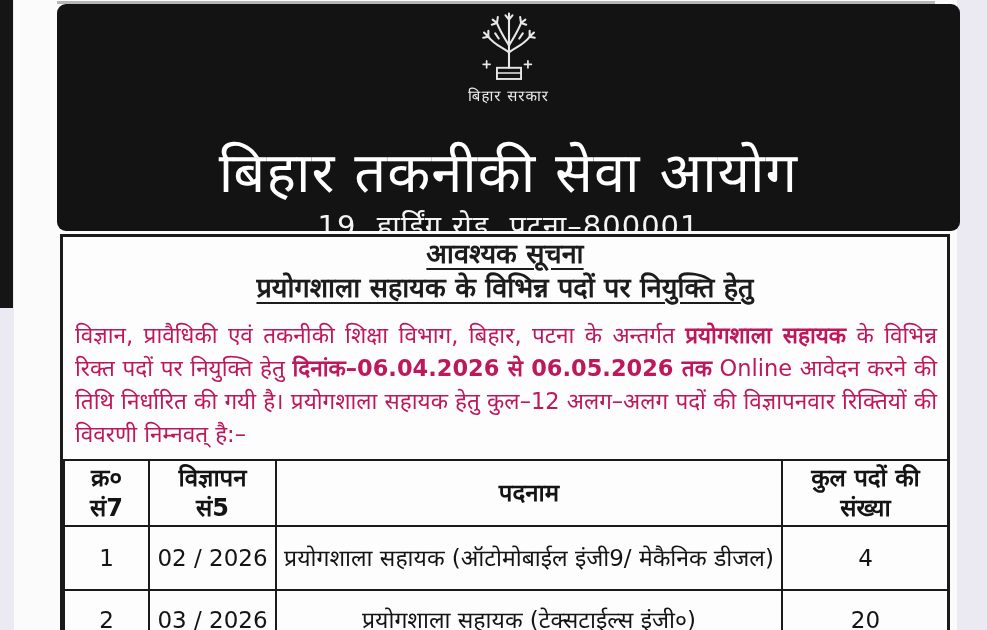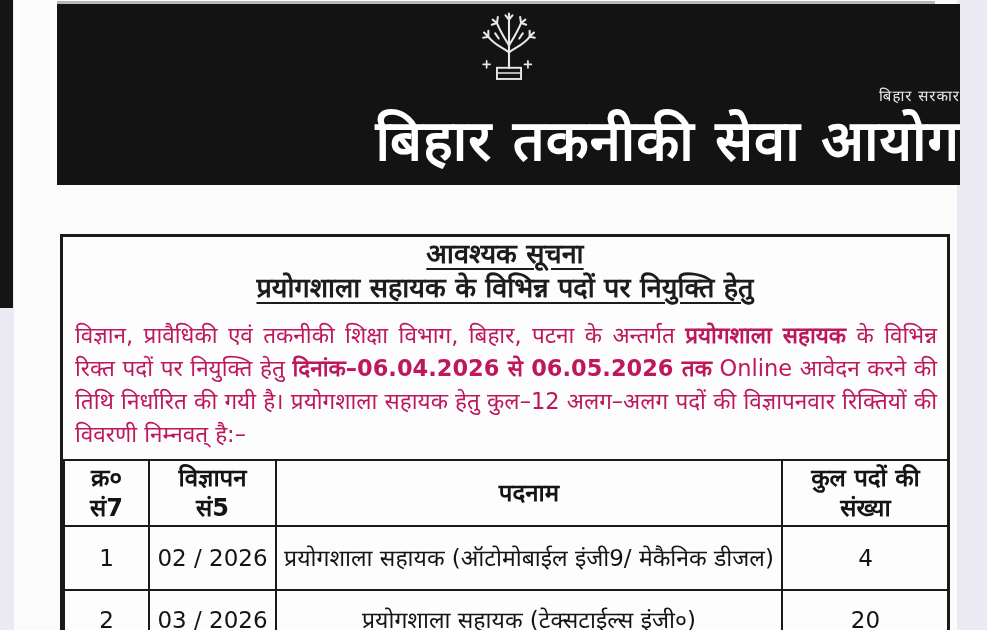--- a/index.html
+++ b/index.html
@@ -10,28 +10,28 @@
     position:relative;
     overflow:hidden;
     color:#1c1c1c;
   }
   .page { position:absolute; inset:0; width:987px; height:630px; overflow:hidden; }
   .edge-strip { position:absolute; left:0; top:0; width:13px; height:308px; background:#151515; }
   .paper { position:absolute; left:14px; top:0; width:943px; height:630px; background:#fbfbfc; }
   .top-streak { position:absolute; left:57px; top:1px; width:878px; height:3px; background:#8a8a8a; opacity:.6; }
 
   .header-band {
-    position:absolute; left:57px; top:4px; width:903px; height:181px;
-    background:#131313; color:#ffffff; text-align:right; overflow:hidden;
+    position:absolute; left:57px; top:4px; width:903px; height:227px;
+    background:#131313; color:#ffffff; text-align:center; overflow:hidden;border-radius:9px;
   }
   .emblem-wrap { margin-top:7px; height:74px; display:flex; justify-content:center; }
   .emblem-caption { font-size:15px; color:#e9e9e9; letter-spacing:1px; height:20px; }
   .org-title {
-    font-size:56px; font-weight:700; line-height:72px; letter-spacing:1px;
-    color:#ffffff; white-space:nowrap;
+    font-size:56px; font-weight:400; line-height:72px; letter-spacing:1px;
+    color:#ffffff; white-space:nowrap;margin-top:32px;
   }
   .org-address { font-size:29px; line-height:34px; letter-spacing:1px; color:#f4f4f4; }
 
   .notice-box {
     position:absolute; left:60px; top:234px; width:890px; height:470px;
     background:#fdfdfd; border:3px solid #1a1a1a; border-bottom:none;
   }
   .notice-h1 {
     margin-top:0; text-align:center; font-size:27px; font-weight:700;
     text-decoration:underline; text-underline-offset:5px; text-decoration-thickness:2px;
@@ -93,20 +93,21 @@
 
           <rect x="46" y="66" width="28" height="13" stroke-width="2.2"></rect>
           <path d="M46 72 L74 72" stroke-width="1.6"></path>
 
           <path d="M30 62 h8 M34 58 v8 M86 62 h-8 M82 58 v8" stroke-width="2"></path>
         </g>
       </svg>
     </div>
     <div class="emblem-caption">बिहार सरकार</div>
     <div class="org-title">बिहार तकनीकी सेवा आयोग</div>
+    <div class="org-address">19, हार्डिंग रोड, पटना–800001</div>
   </div>
 
   <div class="notice-box">
     <div class="notice-h1">आवश्यक सूचना</div>
     <div class="notice-h2">प्रयोगशाला सहायक के विभिन्न पदों पर नियुक्ति हेतु</div>
 
     <div class="notice-para"><span>विज्ञान, प्रावैधिकी एवं तकनीकी शिक्षा विभाग, बिहार, पटना के अन्तर्गत </span><b>प्रयोगशाला सहायक</b><span> के विभिन्न रिक्त पदों पर नियुक्ति हेतु </span><b>दिनांक–06.04.2026 से 06.05.2026 तक</b><span> Online आवेदन करने की तिथि निर्धारित की गयी है। प्रयोगशाला सहायक हेतु कुल–12 अलग–अलग पदों की विज्ञापनवार रिक्तियों की विवरणी निम्नवत् है:–</span></div>
 
     <table class="vacancy">
       <colgroup>

